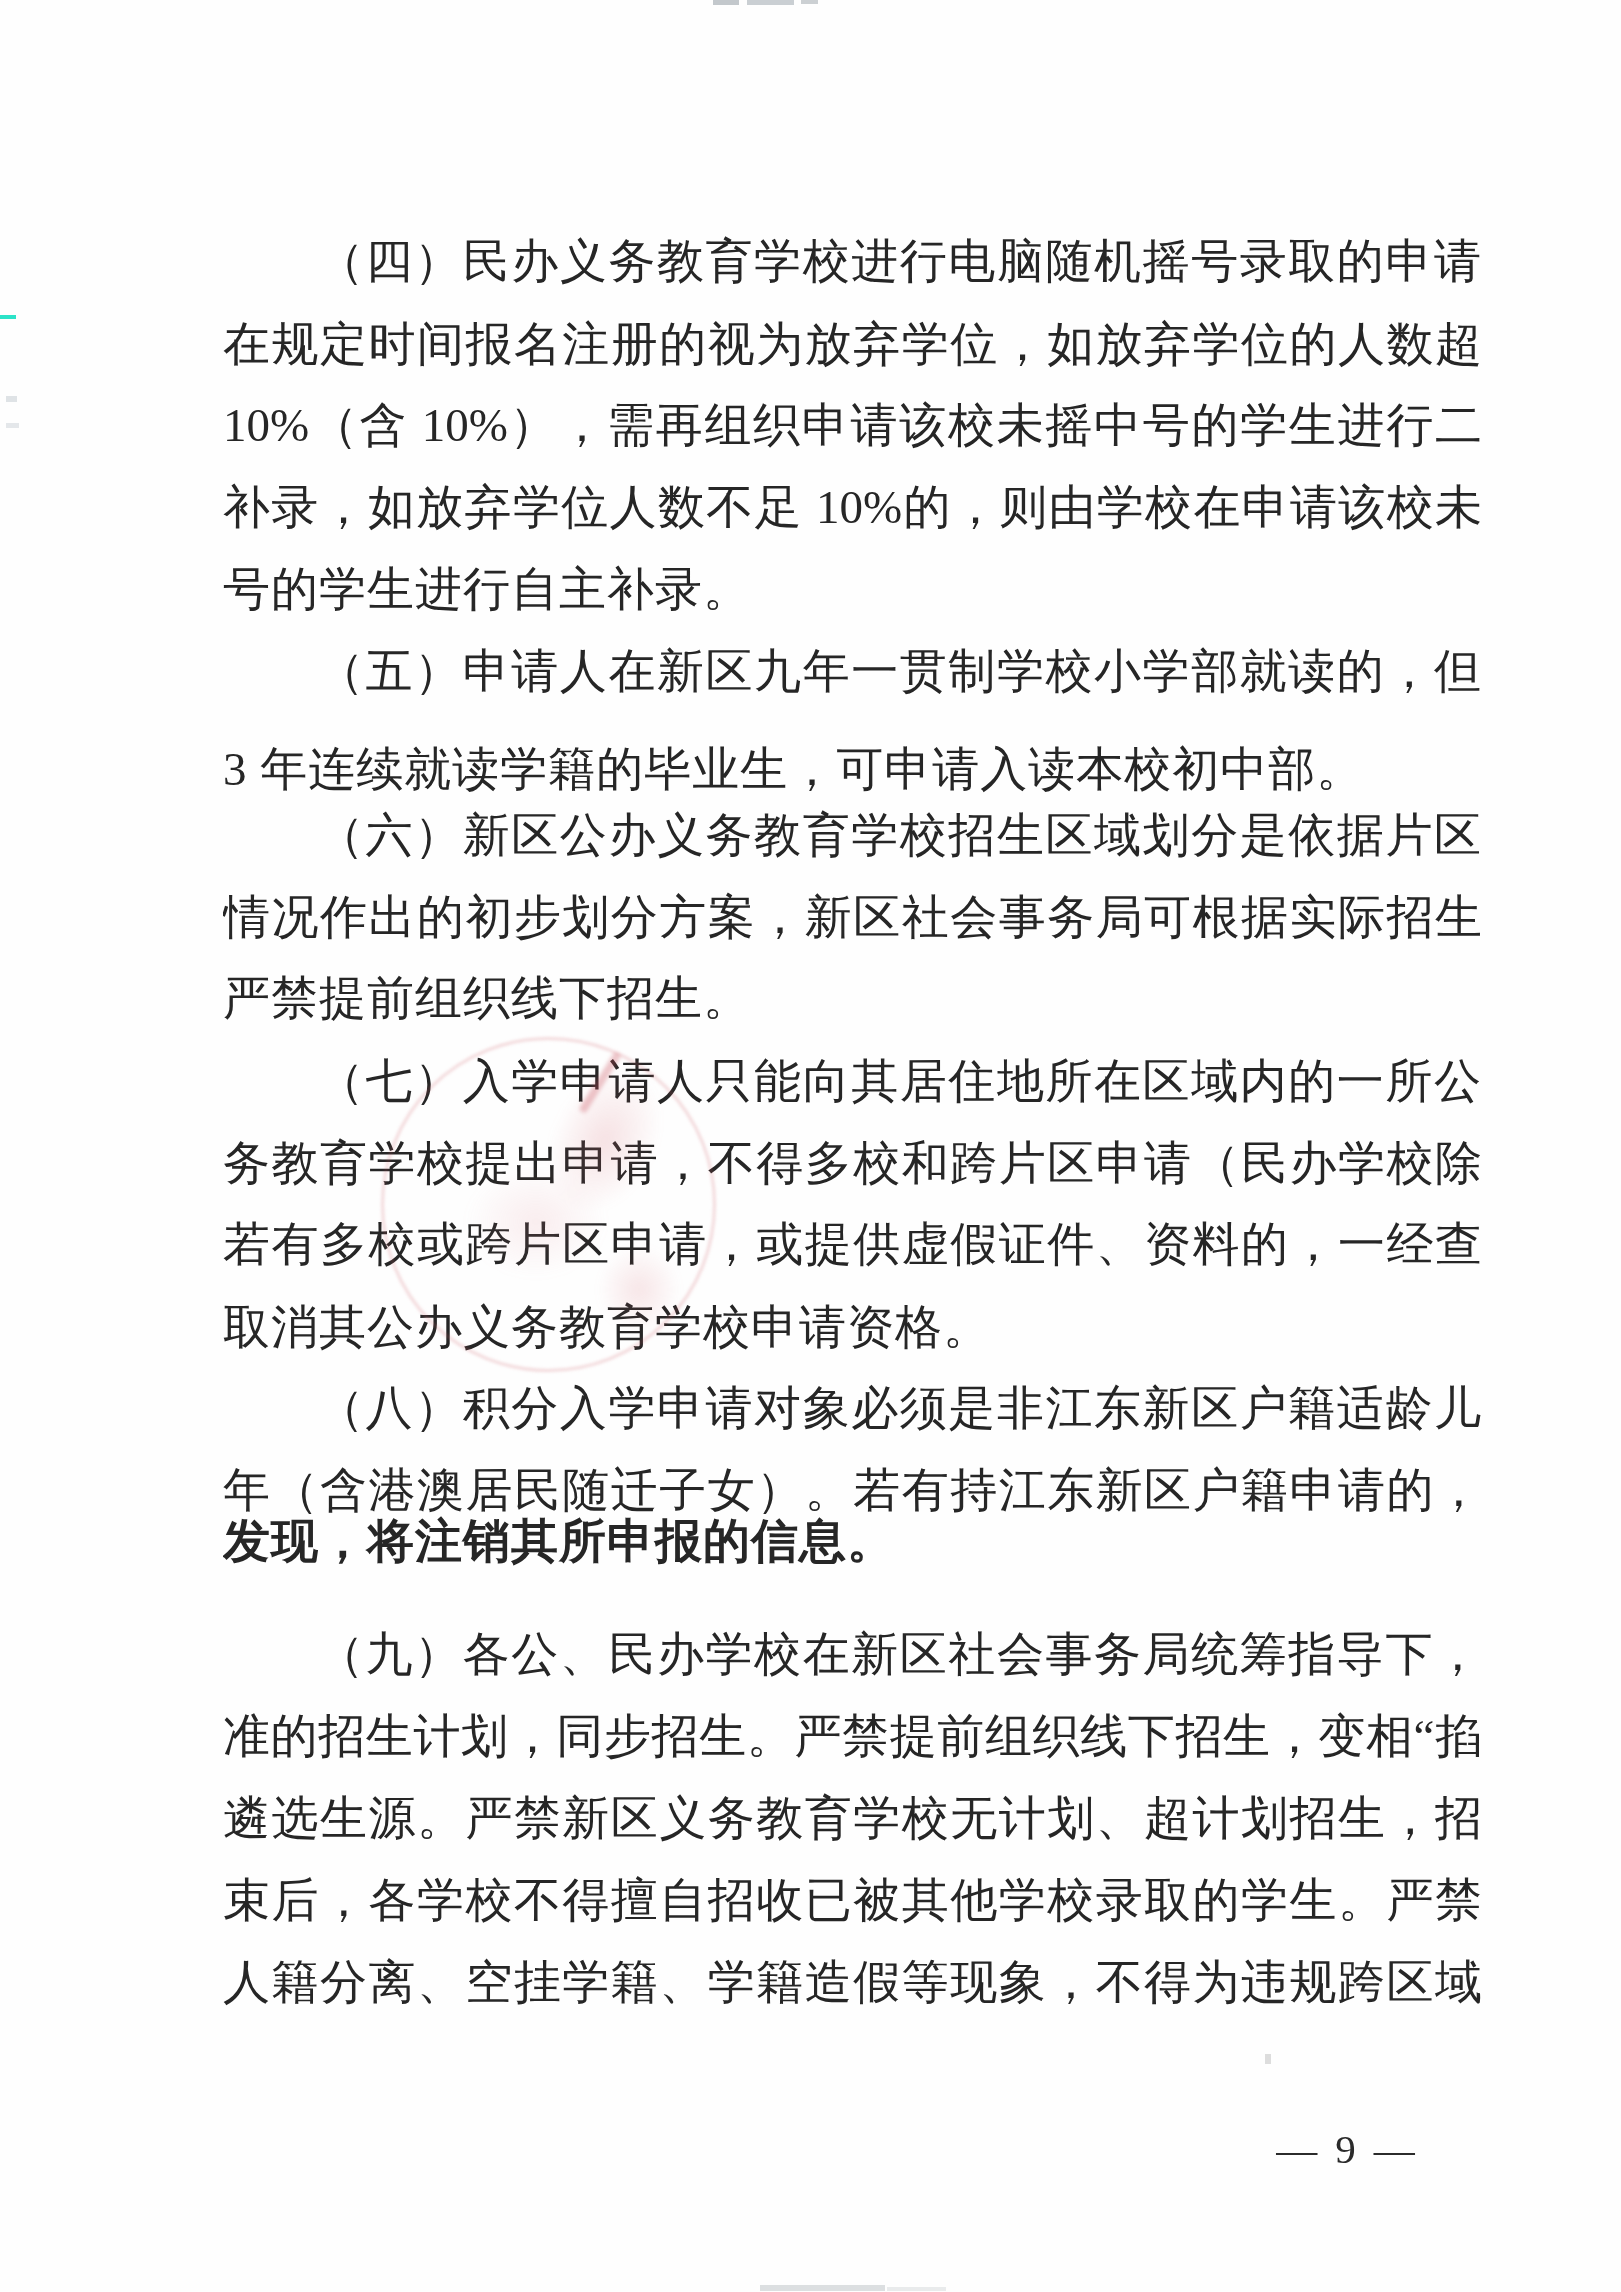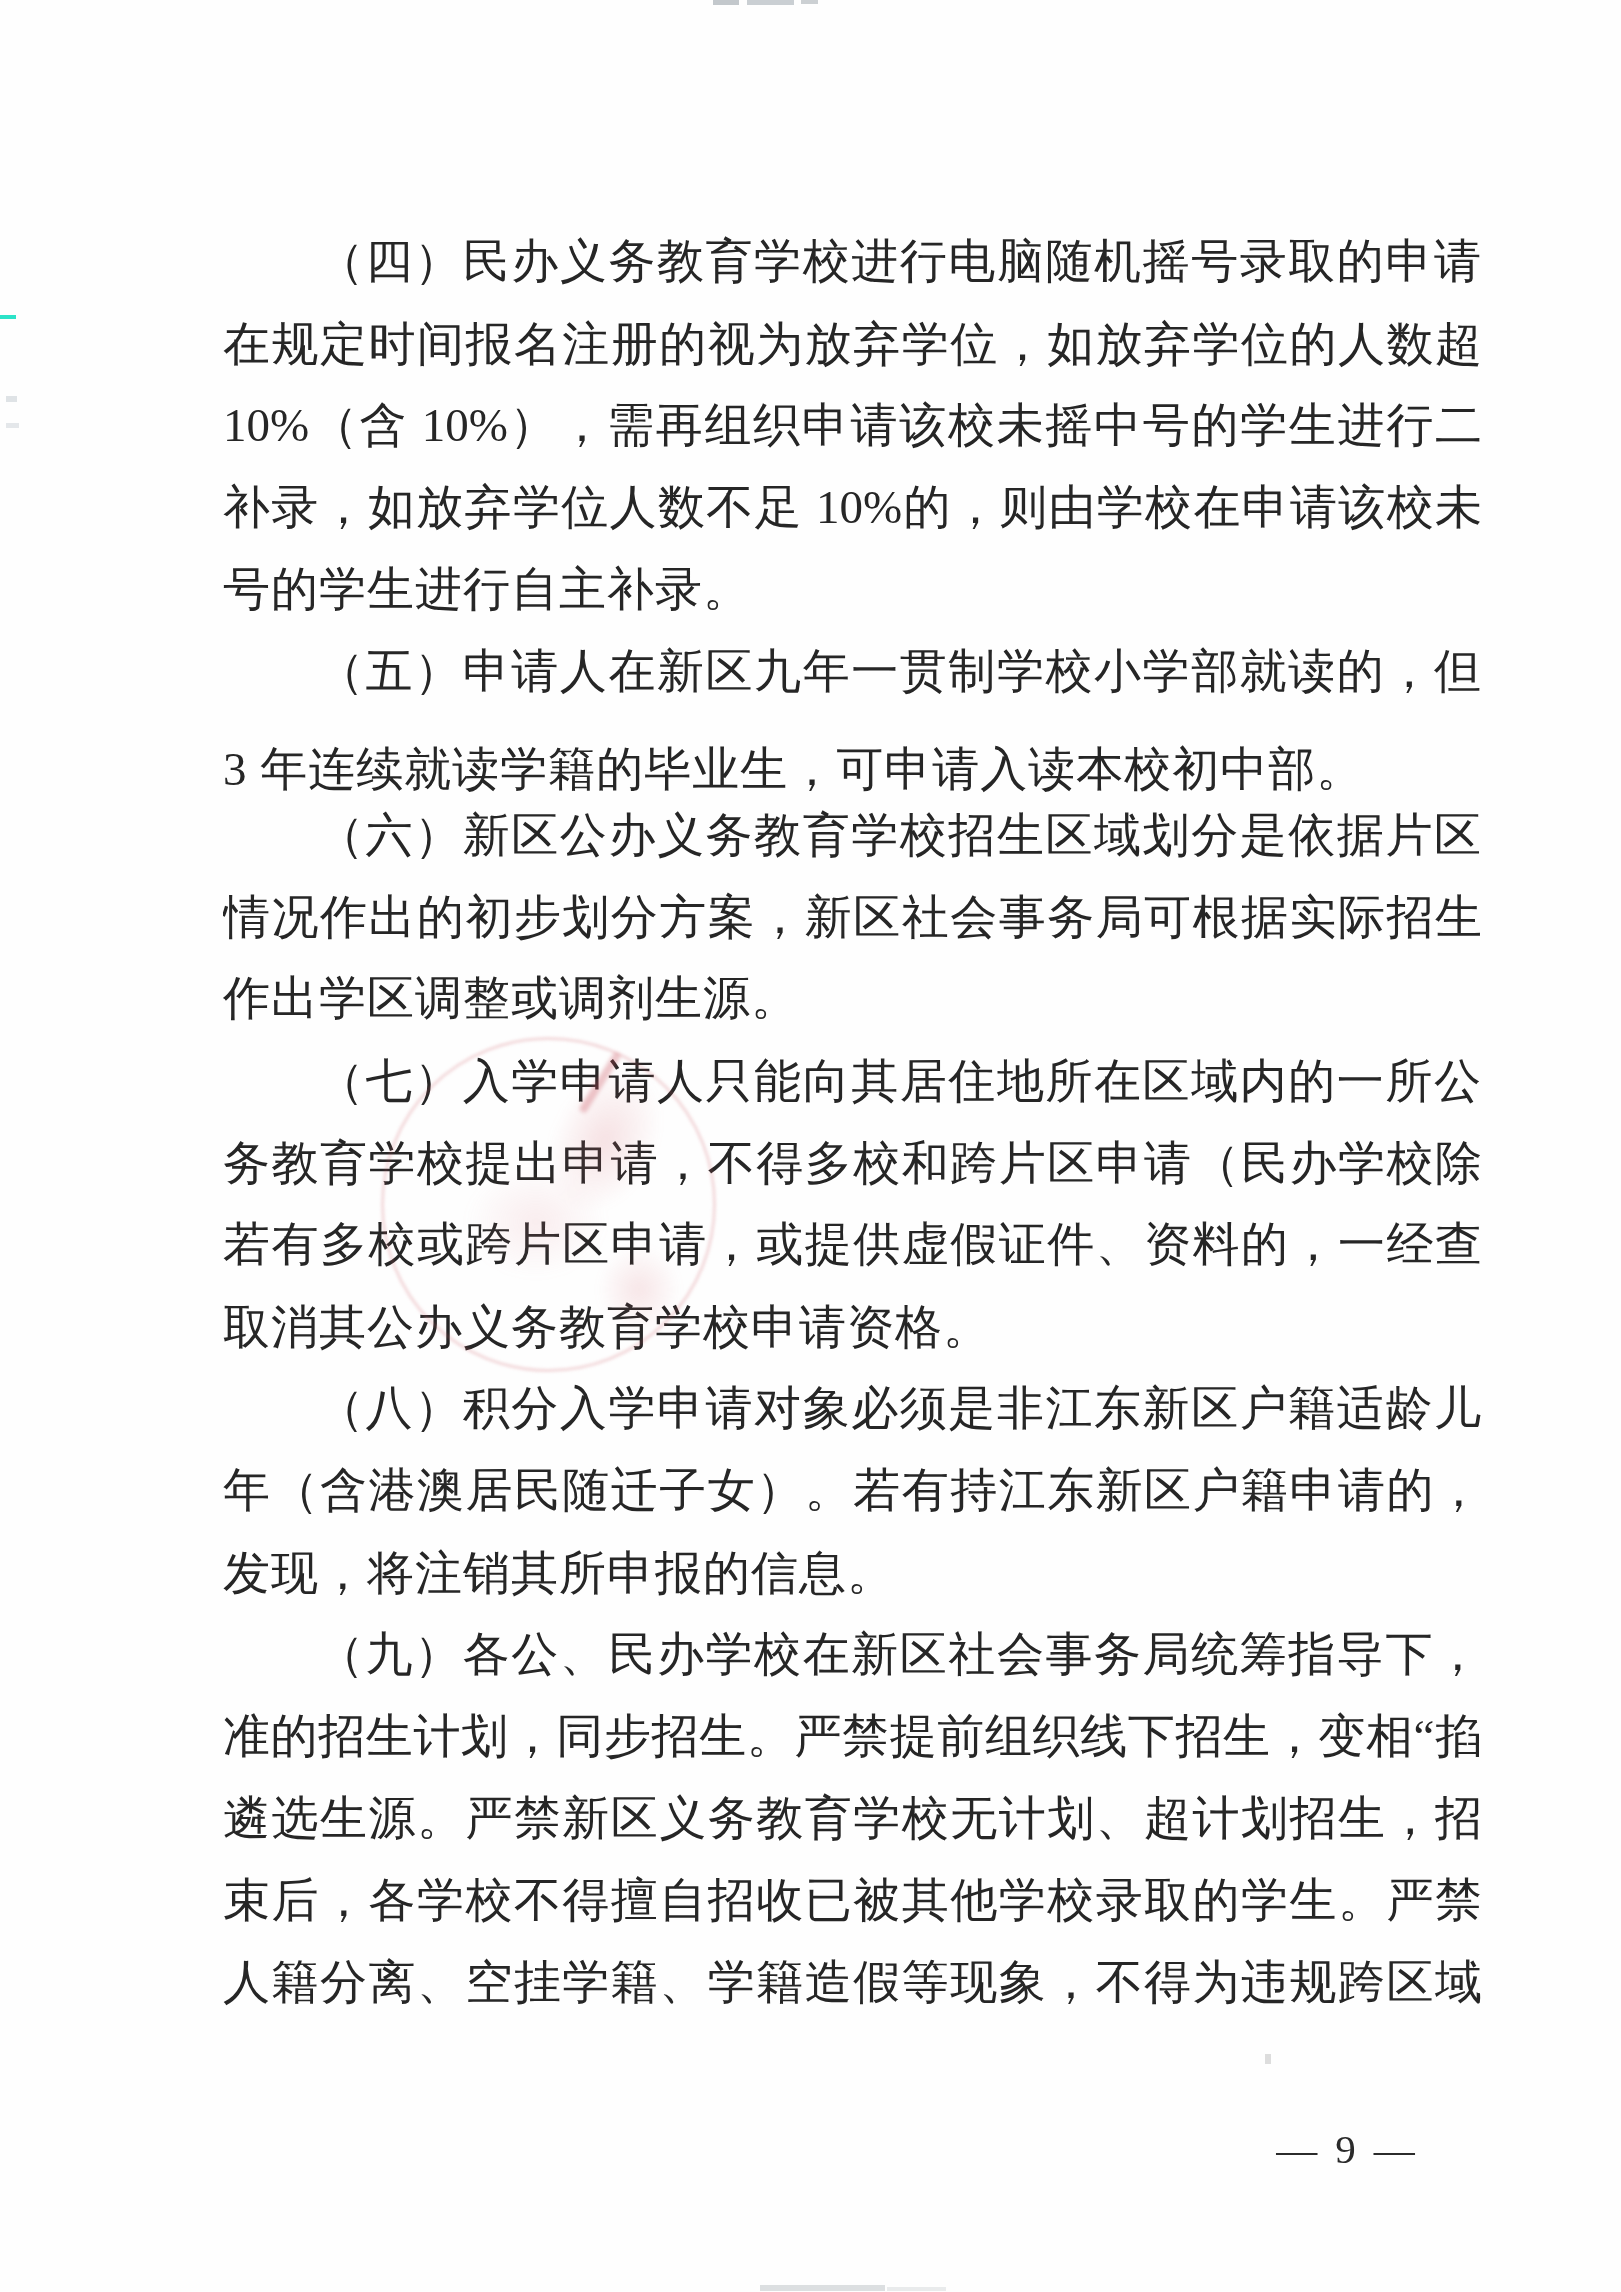--- a/index.html
+++ b/index.html
@@ -76,28 +76,28 @@
   <div id="doc-body">
       <div class="line indent just" style="top: 232px;">（四）民办义务教育学校进行电脑随机摇号录取的申请人未</div>
       <div class="line just" style="top: 315px;">在规定时间报名注册的视为放弃学位，如放弃学位的人数超过</div>
       <div class="line just" style="top: 396px;">10%（含 10%），需再组织申请该校未摇中号的学生进行二次摇号</div>
       <div class="line just" style="top: 478px;">补录，如放弃学位人数不足 10%的，则由学校在申请该校未摇中</div>
       <div class="line" style="top: 560px;">号的学生进行自主补录。</div>
       <div class="line indent just" style="top: 642px;">（五）申请人在新区九年一贯制学校小学部就读的，但具有</div>
       <div class="line" style="top: 740px;">3 年连续就读学籍的毕业生，可申请入读本校初中部。</div>
       <div class="line indent just" style="top: 806px;">（六）新区公办义务教育学校招生区域划分是依据片区生源</div>
       <div class="line just" style="top: 888px;">情况作出的初步划分方案，新区社会事务局可根据实际招生情况</div>
-      <div class="line" style="top: 969px;">作出学区调整或调剂生源。</div>
+      <div class="line" style="top: 969px;">严禁提前组织线下招生。</div>
       <div class="line indent just" style="top: 1052px;">（七）入学申请人只能向其居住地所在区域内的一所公办义</div>
       <div class="line just" style="top: 1134px;">务教育学校提出申请，不得多校和跨片区申请（民办学校除外）。</div>
       <div class="line just" style="top: 1215px;">若有多校或跨片区申请，或提供虚假证件、资料的，一经查实，</div>
       <div class="line" style="top: 1298px;">取消其公办义务教育学校申请资格。</div>
       <div class="line indent just" style="top: 1379px;">（八）积分入学申请对象必须是非江东新区户籍适龄儿童少</div>
       <div class="line just" style="top: 1461px;">年（含港澳居民随迁子女）。若有持江东新区户籍申请的，一经</div>
-      <div class="line" style="top: 1544px;">发现，将注销其所申报的信息。</div>
+      <div class="line" style="top: 1512px; font-weight: bold;">发现，将注销其所申报的信息。</div>
       <div class="line indent just" style="top: 1625px;">（九）各公、民办学校在新区社会事务局统筹指导下，按核</div>
       <div class="line just" style="top: 1707px;">准的招生计划，同步招生。严禁提前组织线下招生，变相“掐尖”</div>
       <div class="line just" style="top: 1789px;">遴选生源。严禁新区义务教育学校无计划、超计划招生，招生结</div>
       <div class="line just" style="top: 1871px;">束后，各学校不得擅自招收已被其他学校录取的学生。严禁出现</div>
       <div class="line just" style="top: 1953px;">人籍分离、空挂学籍、学籍造假等现象，不得为违规跨区域招收</div>
     </div>
 
   <div class="stamp">
     <div class="blob1"></div>
     <div class="blob2"></div>

